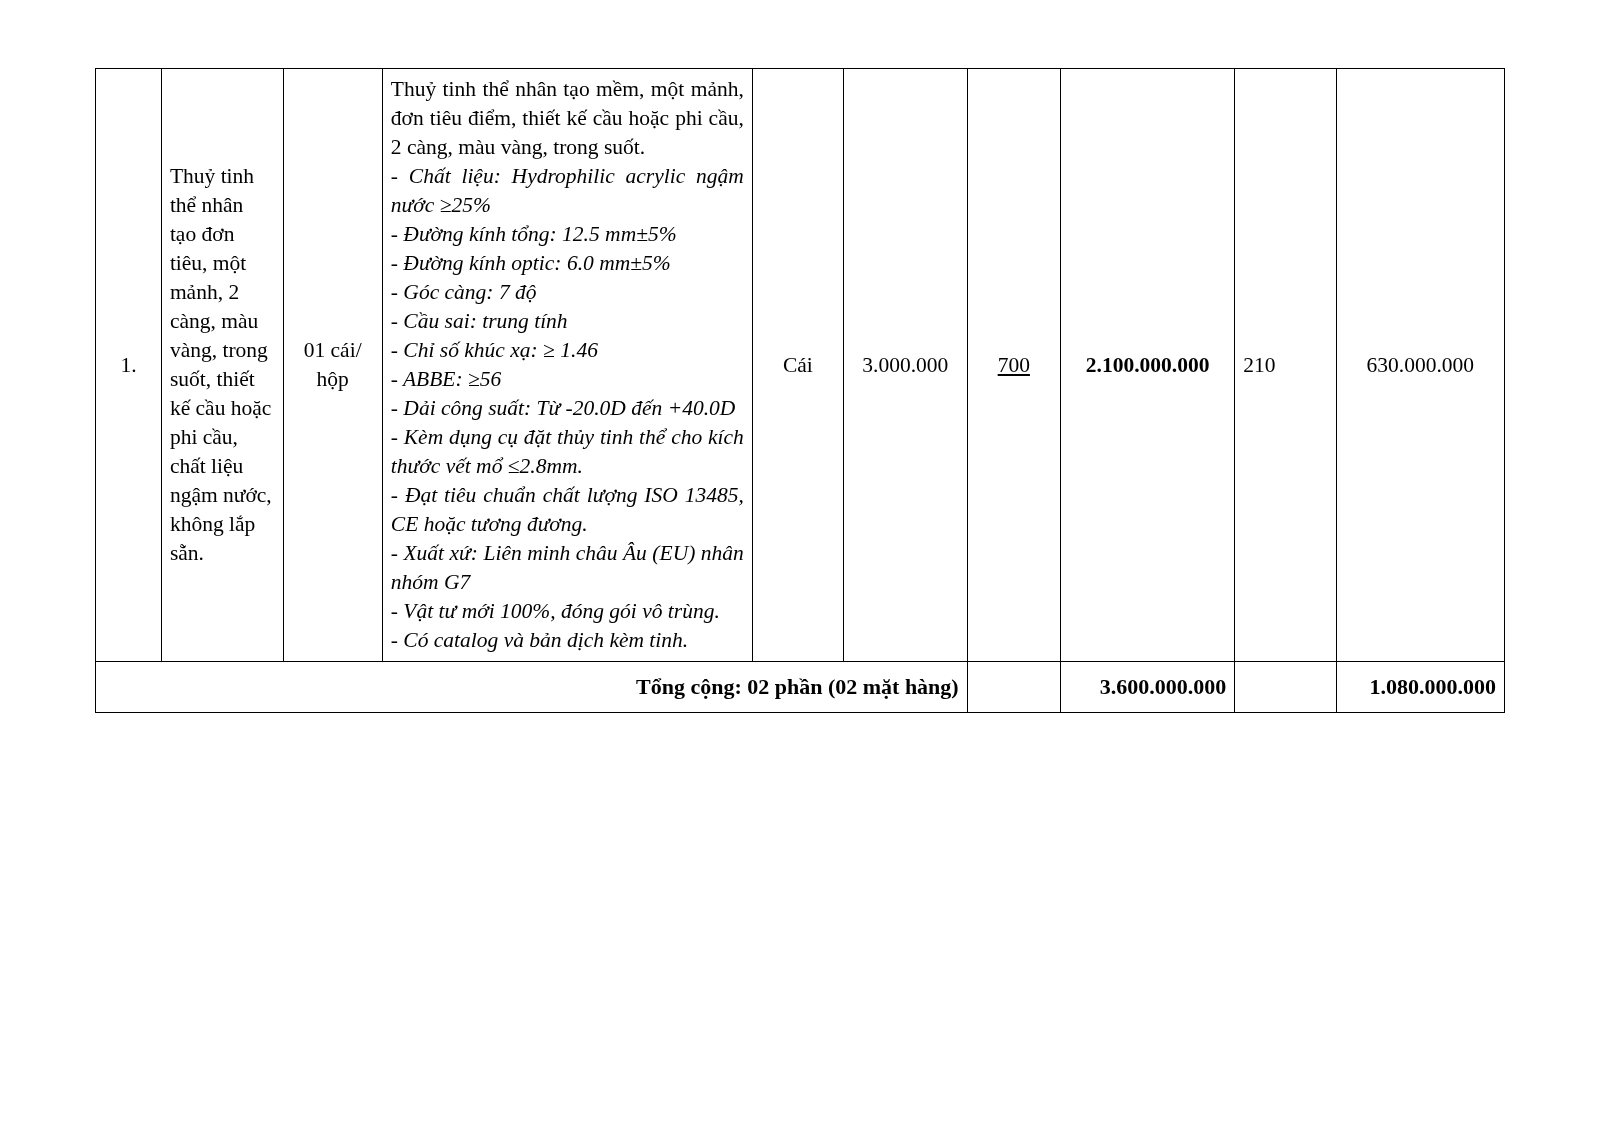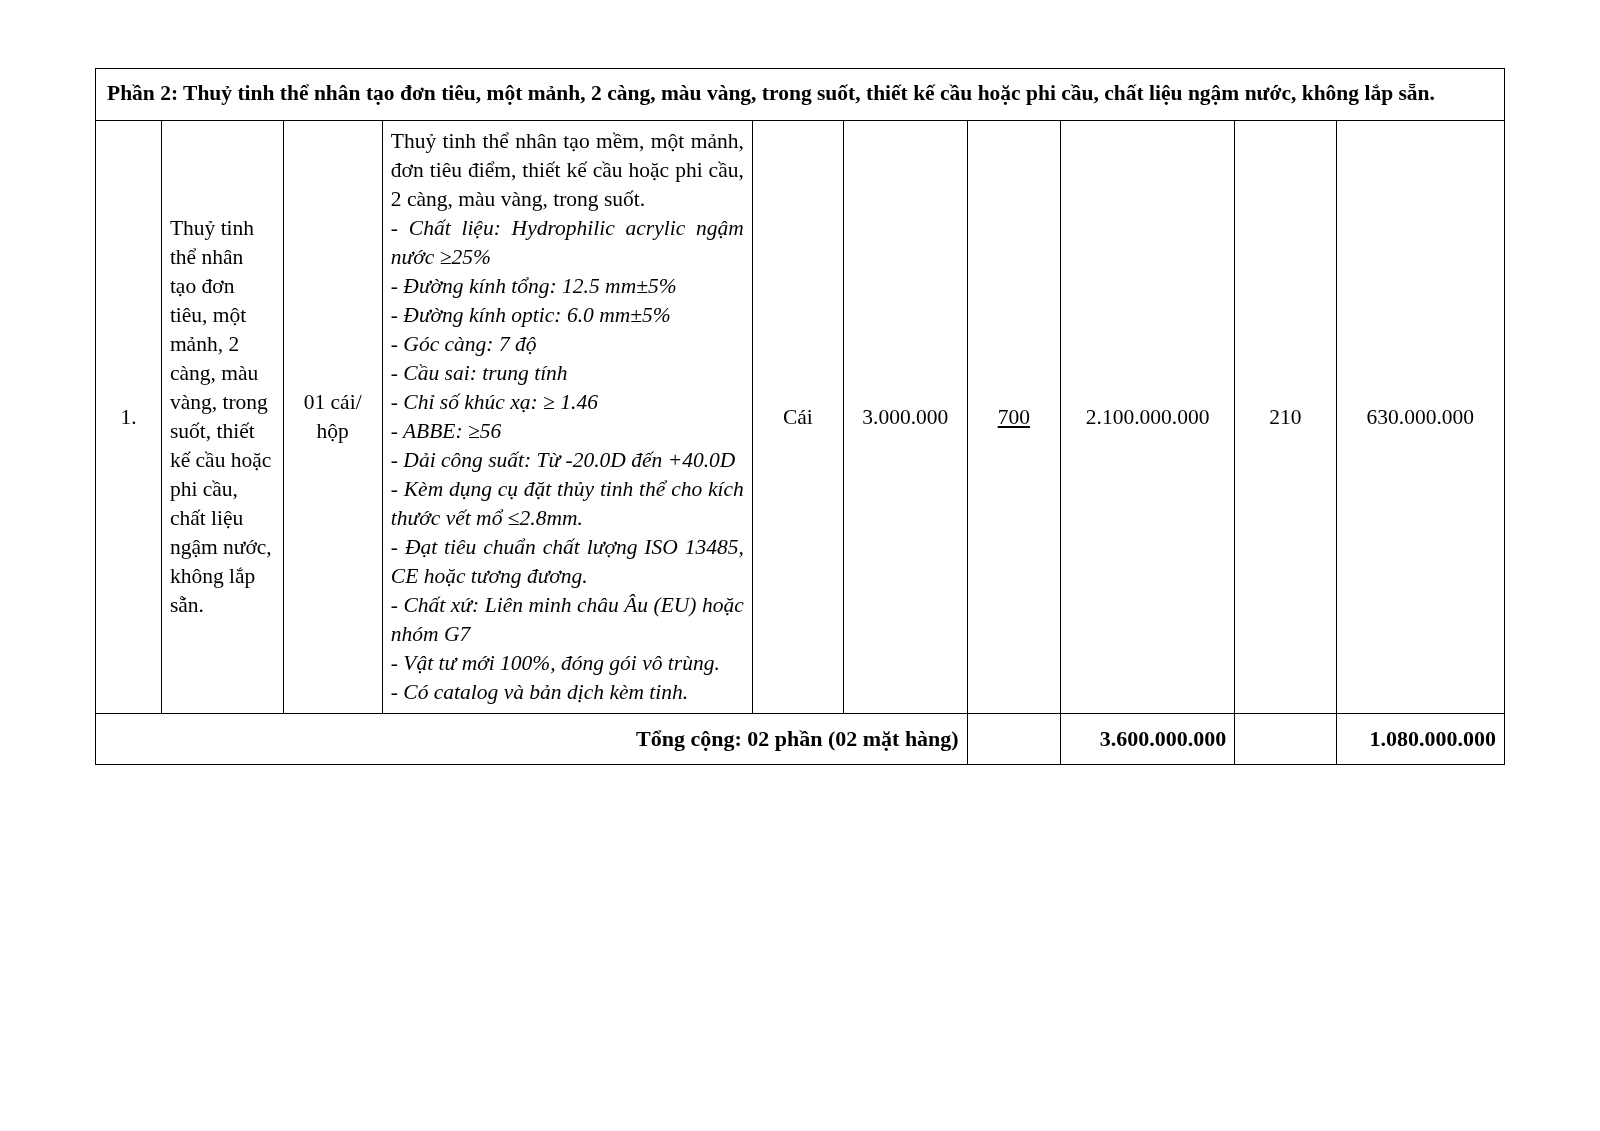--- a/index.html
+++ b/index.html
@@ -44,22 +44,22 @@
     font-size: 21.5px;
   }
   
   .c-stt   { width: 65px;  text-align: center; }
   .c-name  { width: 120px; text-align: left; }
   .c-unit  { width: 98px;  text-align: center; }
   .c-spec  { width: 365px; text-align: justify; vertical-align: top; }
   .c-dvt   { width: 90px;  text-align: center; }
   .c-price { width: 122px; text-align: center; }
   .c-qty   { width: 92px;  text-align: center; text-decoration: underline; }
-  .c-total { width: 172px; text-align: center; }
-  .c-qty2  { width: 100px; text-align: center; }
+  .c-total { width: 172px; text-align: center; font-weight: bold; }
+  .c-qty2  { width: 100px; }
   .c-total2{ width: 166px; text-align: center; }
 
   .spec-cell {
     padding: 8px 10px 10px 10px;
   }
   .spec-intro {
     text-align: justify;
     text-align-last: left;
     margin: 0 0 0 0;
   }
@@ -101,41 +101,38 @@
         <col class="c-unit">
         <col class="c-spec">
       <col class="c-dvt">
         <col class="c-price">
         <col class="c-qty">
         <col class="c-total">
       <col class="c-qty2">
         <col class="c-total2">
     </colgroup>
     <tbody>
-      <tr class="section-header">
-        <td colspan="10">Phần 2: Thuỷ tinh thể nhân tạo đơn tiêu, một mảnh, 2 càng, màu vàng, trong suốt, thiết kế cầu hoặc phi cầu, chất liệu ngậm nước, không lắp sẵn.</td>
-      </tr>
 
       <tr>
         <td class="c-stt">1.</td>
         <td class="c-name name-cell">Thuỷ tinh thể nhân tạo đơn tiêu, một mảnh, 2 càng, màu vàng, trong suốt, thiết kế cầu hoặc phi cầu, chất liệu ngậm nước, không lắp sẵn.</td>
         <td class="c-unit unit-cell">01 cái/ hộp</td>
         <td class="c-spec spec-cell">
           <div class="spec-intro">Thuỷ tinh thể nhân tạo mềm, một mảnh, đơn tiêu điểm, thiết kế cầu hoặc phi cầu, 2 càng, màu vàng, trong suốt.</div>
           <div class="spec-line">- Chất liệu: Hydrophilic acrylic ngậm nước ≥25%</div>
           <div class="spec-line">- Đường kính tổng: 12.5 mm±5%</div>
           <div class="spec-line">- Đường kính optic: 6.0 mm±5%</div>
           <div class="spec-line">- Góc càng: 7 độ</div>
           <div class="spec-line">- Cầu sai: trung tính</div>
           <div class="spec-line">- Chỉ số khúc xạ: ≥ 1.46</div>
           <div class="spec-line">- ABBE: ≥56</div>
           <div class="spec-line">- Dải công suất: Từ -20.0D đến +40.0D</div>
           <div class="spec-line">- Kèm dụng cụ đặt thủy tinh thể cho kích thước vết mổ ≤2.8mm.</div>
           <div class="spec-line">- Đạt tiêu chuẩn chất lượng ISO 13485, CE hoặc tương đương.</div>
-          <div class="spec-line">- Chất xứ: Liên minh châu Âu (EU) hoặc nhóm G7</div>
+          <div class="spec-line">- Xuất xứ: Liên minh châu Âu (EU) nhân nhóm G7</div>
           <div class="spec-line">- Vật tư mới 100%, đóng gói vô trùng.</div>
           <div class="spec-line">- Có catalog và bản dịch kèm tinh.</div>
         </td>
         <td class="c-dvt">Cái</td>
         <td class="c-price">3.000.000</td>
         <td class="c-qty">700</td>
         <td class="c-total">2.100.000.000</td>
         <td class="c-qty2">210</td>
         <td class="c-total2">630.000.000</td>
       </tr>

